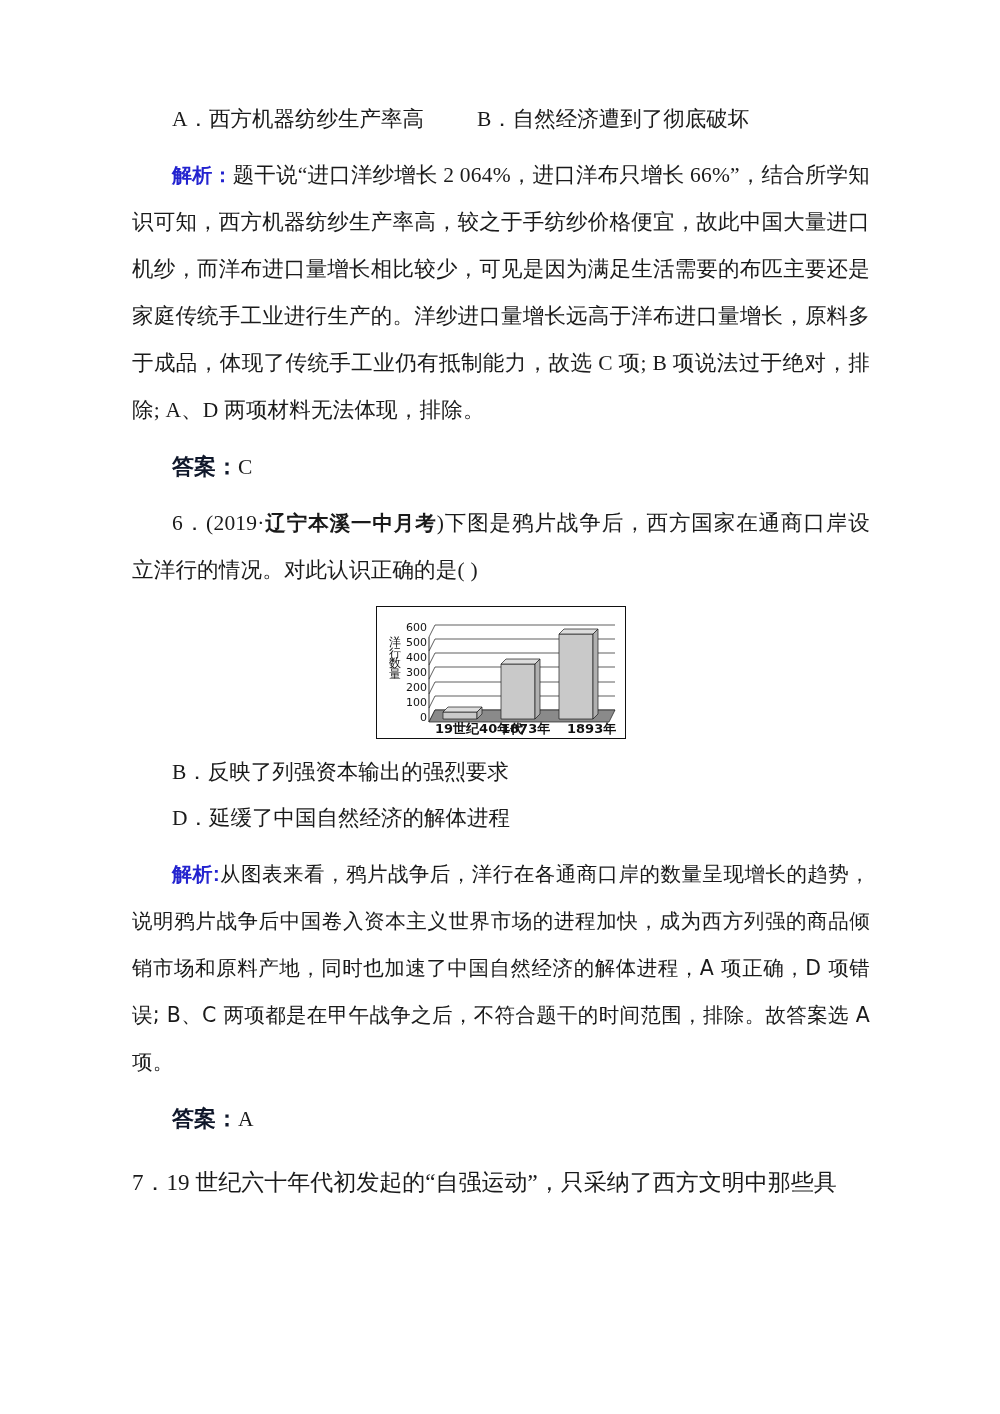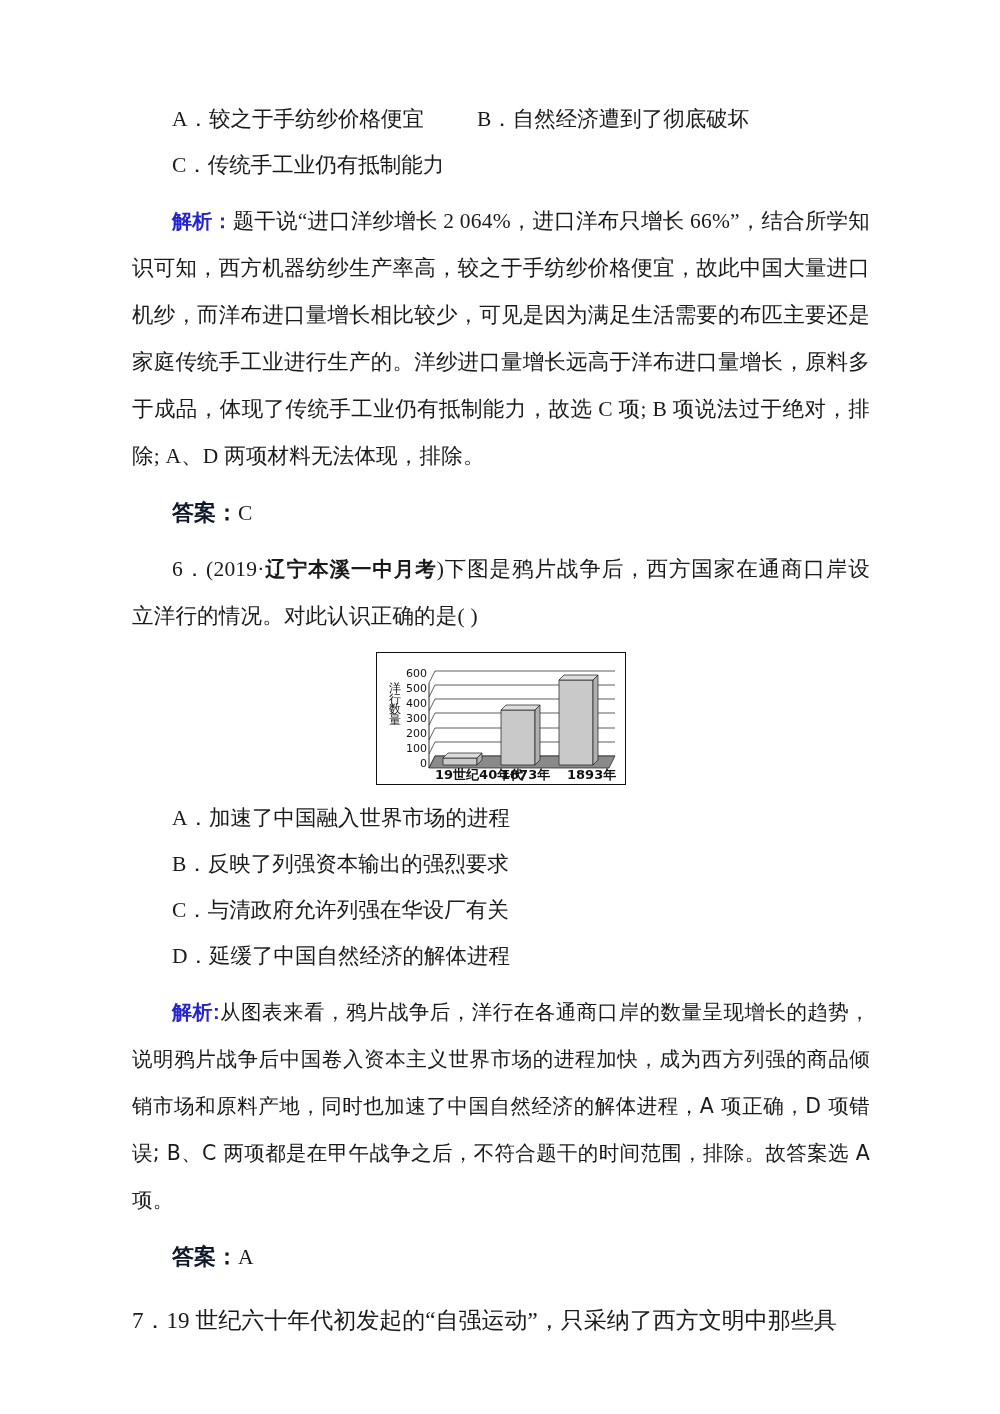--- a/index.html
+++ b/index.html
@@ -159,25 +159,24 @@
     line-height: 46px;
   }
 </style>
 </head>
 <body>
 
 <div class="page">
   <div class="content">
 
     <div class="opt-row">
-      <span class="opt-col first"><span class="opt-label">A．</span><span>较之于手纺纱价格便宜</span></span>
+      <span class="opt-col first"><span class="opt-label">A．</span><span>西方机器纺纱生产率高</span></span>
       <span class="opt-col"><span class="opt-label">B．</span><span>自然经济遭到了彻底破坏</span></span>
     </div>
     <div class="opt-row">
-      <span class="opt-col first"><span class="opt-label">C．</span><span>传统手工业仍有抵制能力</span></span>
     </div>
 
     <div class="spacer-sm"></div>
 
     <p class="para para-indent"><span class="tag-analysis">解析：</span><span>题干说“进口洋纱增长 2 064%，进口洋布只增长 66%”，结合所学知识可知，西方机器纺纱生产率高，较之于手纺纱价格便宜，故此中国大量进口机纱，而洋布进口量增长相比较少，可见是因为满足生活需要的布匹主要还是家庭传统手工业进行生产的。洋纱进口量增长远高于洋布进口量增长，原料多于成品，体现了传统手工业仍有抵制能力，故选 C 项; B 项说法过于绝对，排除; A、D 两项材料无法体现，排除。</span></p>
 
     <div class="spacer-sm"></div>
 
     <div class="answer-line"><span class="tag-answer">答案：</span><span>C</span></div>
 
@@ -243,23 +242,21 @@
           </svg>
 
           <div class="x-label" style="left:58px;  top:117px;">19世纪40年代</div>
           <div class="x-label" style="left:124px; top:117px;">1873年</div>
           <div class="x-label" style="left:182px; top:117px;margin-left:8px;">1893年</div>
 
         </div>
       </div>
     </div>
 
-    <div class="choice-line"><span class="opt-label">A．</span><span>加速了中国融入世界市场的进程</span></div>
     <div class="choice-line"><span class="opt-label">B．</span><span>反映了列强资本输出的强烈要求</span></div>
-    <div class="choice-line"><span class="opt-label">C．</span><span>与清政府允许列强在华设厂有关</span></div>
     <div class="choice-line"><span class="opt-label">D．</span><span>延缓了中国自然经济的解体进程</span></div>
 
     <div class="spacer-sm"></div>
 
     <p class="para para-indent sans-body"><span class="tag-analysis">解析:</span><span>从图表来看，鸦片战争后，洋行在各通商口岸的数量呈现增长的趋势，说明鸦片战争后中国卷入资本主义世界市场的进程加快，成为西方列强的商品倾销市场和原料产地，同时也加速了中国自然经济的解体进程，A 项正确，D 项错误; B、C 两项都是在甲午战争之后，不符合题干的时间范围，排除。故答案选 A 项。</span></p>
 
     <div class="spacer-sm"></div>
 
     <div class="answer-line"><span class="tag-answer">答案：</span><span>A</span></div>
 

